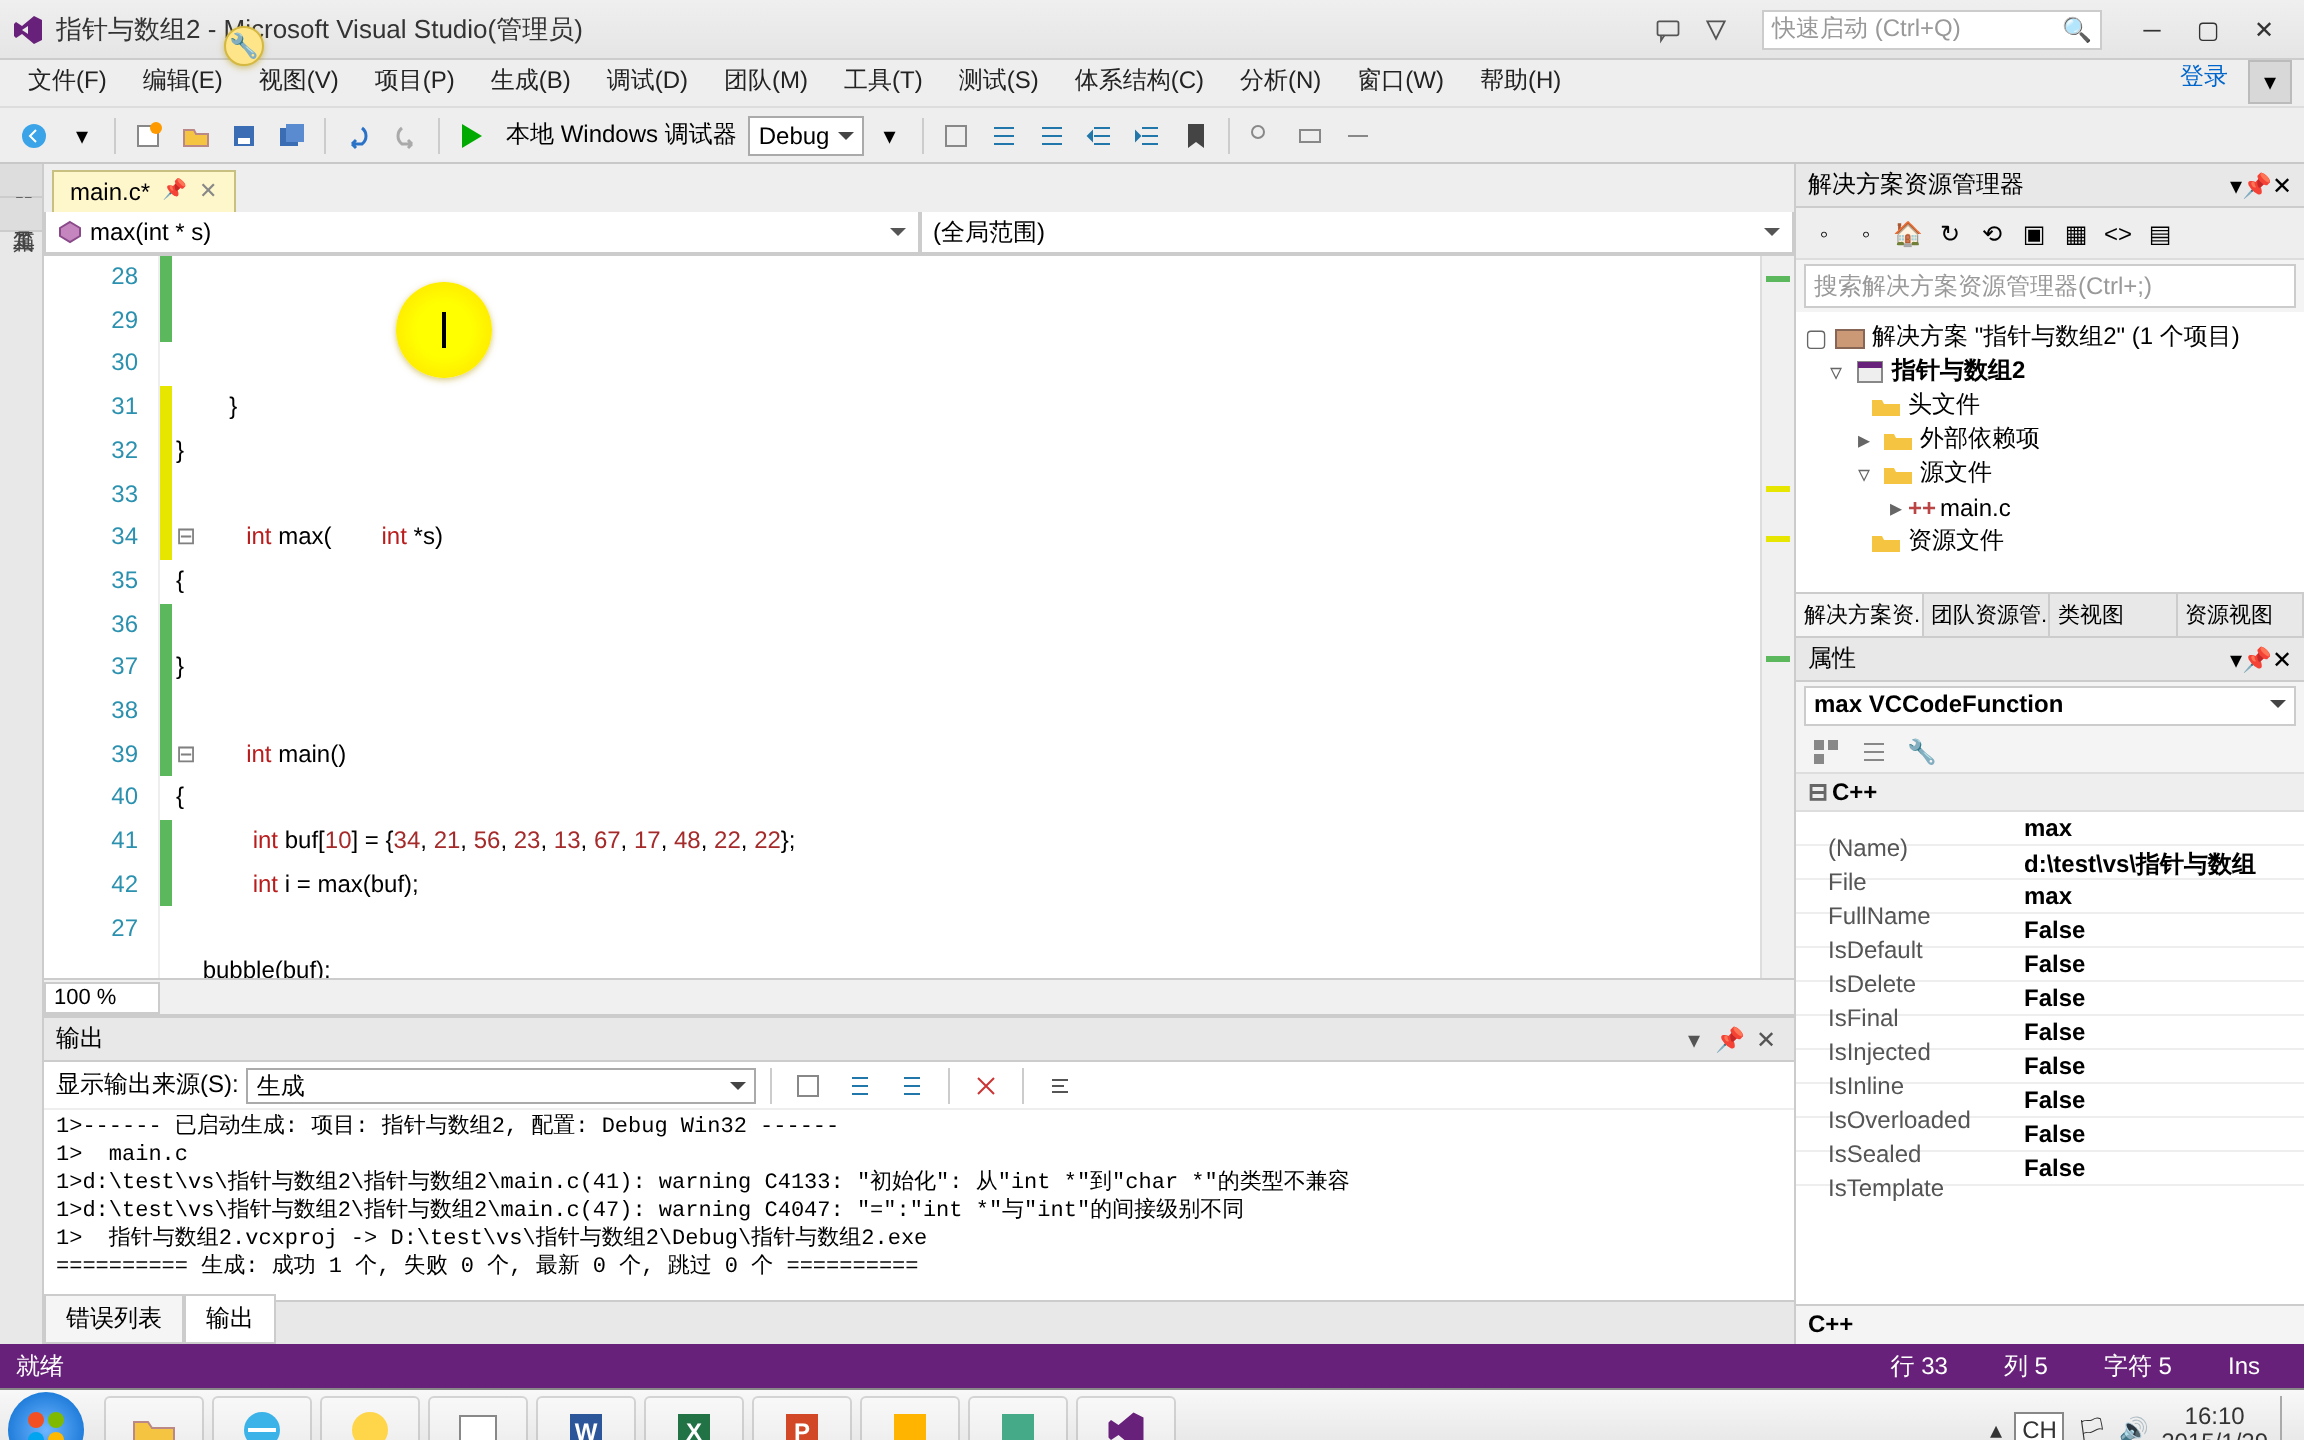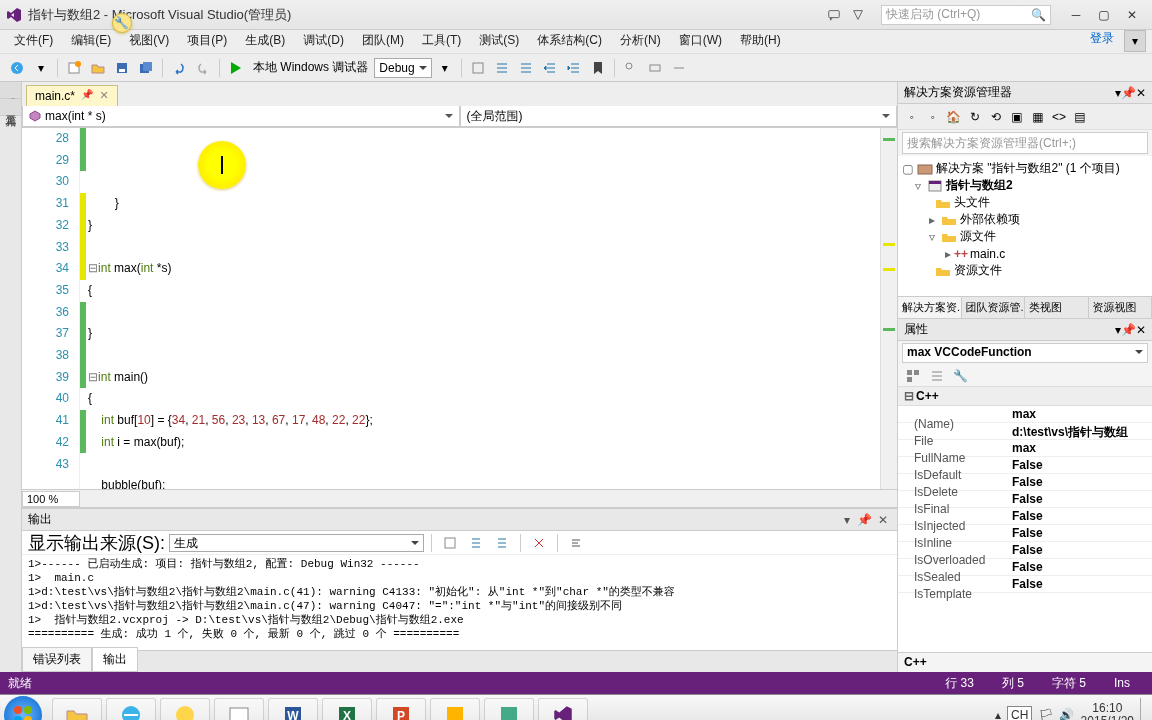--- a/index.html
+++ b/index.html
@@ -41,41 +41,41 @@
 .navcombo::after { content: ''; position: absolute; right: 6px; top: 8px; border: 4px solid transparent; border-top-color: #555; }
 .navcombo .cube { width: 12px; height: 12px; margin-right: 4px; }
 
 .code-wrap { flex: 1; display: flex; overflow: hidden; position: relative; }
 .gutter { width: 58px; background: #fff; border-right: 1px solid #eee; text-align: right; padding-right: 10px; color: #2b91af; font-family: Consolas, monospace; font-size: 14px; line-height: 21.7px; }
 .chgbar { width: 6px; background: #fff; }
 .chgbar .mark { height: 21.7px; }
 .chgbar .mark.y { background: #e6e600; }
 .chgbar .mark.g { background: #5cb85c; }
 .code { flex: 1; font-family: Consolas, monospace; font-size: 14px; line-height: 21.7px; white-space: pre; position: relative; padding-left: 2px; }
-.code .kw { color: #4d7c0f; }
+.code .kw { color: #b91c1c; margin-left: 25px; }
 .code .num { color: #a52a2a; }
 .code .fold { color: #808080; }
 .code .op { color: #000; }
 .hl { position: absolute; left: 112px; top: 13px; width: 48px; height: 48px; border-radius: 50%; background: radial-gradient(#ffff00 40%, #ffee00 70%, rgba(255,230,0,0.3)); box-shadow: 0 1px 3px rgba(180,150,0,0.5); display: flex; align-items: center; justify-content: center; }
 .hl .cursor { width: 2px; height: 18px; background: #000; }
 .vscroll { width: 17px; background: #f0f0f0; border-left: 1px solid #ddd; position: relative; }
 .vscroll .ind { position: absolute; left: 2px; right: 2px; height: 3px; }
 .vscroll .ind.y { background: #e6e600; }
 .vscroll .ind.g { background: #5cb85c; }
 .zoomrow { height: 18px; display: flex; align-items: center; background: #f0f0f0; border-top: 1px solid #ccc; }
 .zoomrow .zoom { width: 58px; border: 1px solid #ccc; padding: 1px 4px; font-size: 11px; background: #fff; }
 .zoomrow .hscroll { flex: 1; height: 16px; background: #f0f0f0; position: relative; }
 
 .output-panel { background: #fff; border-top: 2px solid #ccc; }
 .panel-hdr { height: 22px; background: #e8e8e8; border-bottom: 1px solid #ccc; display: flex; align-items: center; padding: 0 6px; }
 .panel-hdr .ttl { font-size: 12px; }
 .panel-hdr .spacer { flex: 1; }
 .panel-hdr .ico { width: 16px; height: 16px; display: flex; align-items: center; justify-content: center; color: #555; margin-left: 2px; }
 .out-tools { height: 24px; display: flex; align-items: center; padding: 0 6px; gap: 4px; border-bottom: 1px solid #eee; }
-.out-tools .lbl { font-size: 18px; }
+.out-tools .lbl { font-size: 12px; }
 .out-tools .combo { width: 255px; height: 18px; border: 1px solid #aaa; background: #fff; padding: 0 4px; position: relative; font-size: 12px; }
 .out-tools .combo::after { content: ''; position: absolute; right: 4px; top: 6px; border: 4px solid transparent; border-top-color: #444; }
 .out-text { font-family: Consolas, 'Courier New', monospace; font-size: 11px; line-height: 14px; padding: 2px 6px; white-space: pre; color: #000; height: 95px; overflow: hidden; }
 
 .bottom-tabs { height: 22px; background: #e8e8e8; display: flex; align-items: flex-end; border-top: 1px solid #ccc; }
 .bottom-tabs .btab { padding: 3px 10px; border: 1px solid #ccc; background: #f5f5f5; font-size: 12px; }
 .bottom-tabs .btab.active { background: #fff; }
 
 .right { width: 255px; background: #f4f4f4; border-left: 1px solid #ccc; display: flex; flex-direction: column; }
 .rpanel-hdr { height: 22px; background: #e8e8e8; border-bottom: 1px solid #ccc; display: flex; align-items: center; padding: 0 6px; }
@@ -301,21 +301,21 @@
           <div>33</div>
           <div>34</div>
           <div>35</div>
           <div>36</div>
           <div>37</div>
           <div>38</div>
           <div>39</div>
           <div>40</div>
           <div>41</div>
           <div>42</div>
-          <div>43</div>
+          <div>27</div>
         </div>
       <div class="chgbar" id="chgbar">
           <div class="mark g"></div>
           <div class="mark g"></div>
           <div class="mark "></div>
           <div class="mark y"></div>
           <div class="mark y"></div>
           <div class="mark y"></div>
           <div class="mark y"></div>
           <div class="mark "></div>

